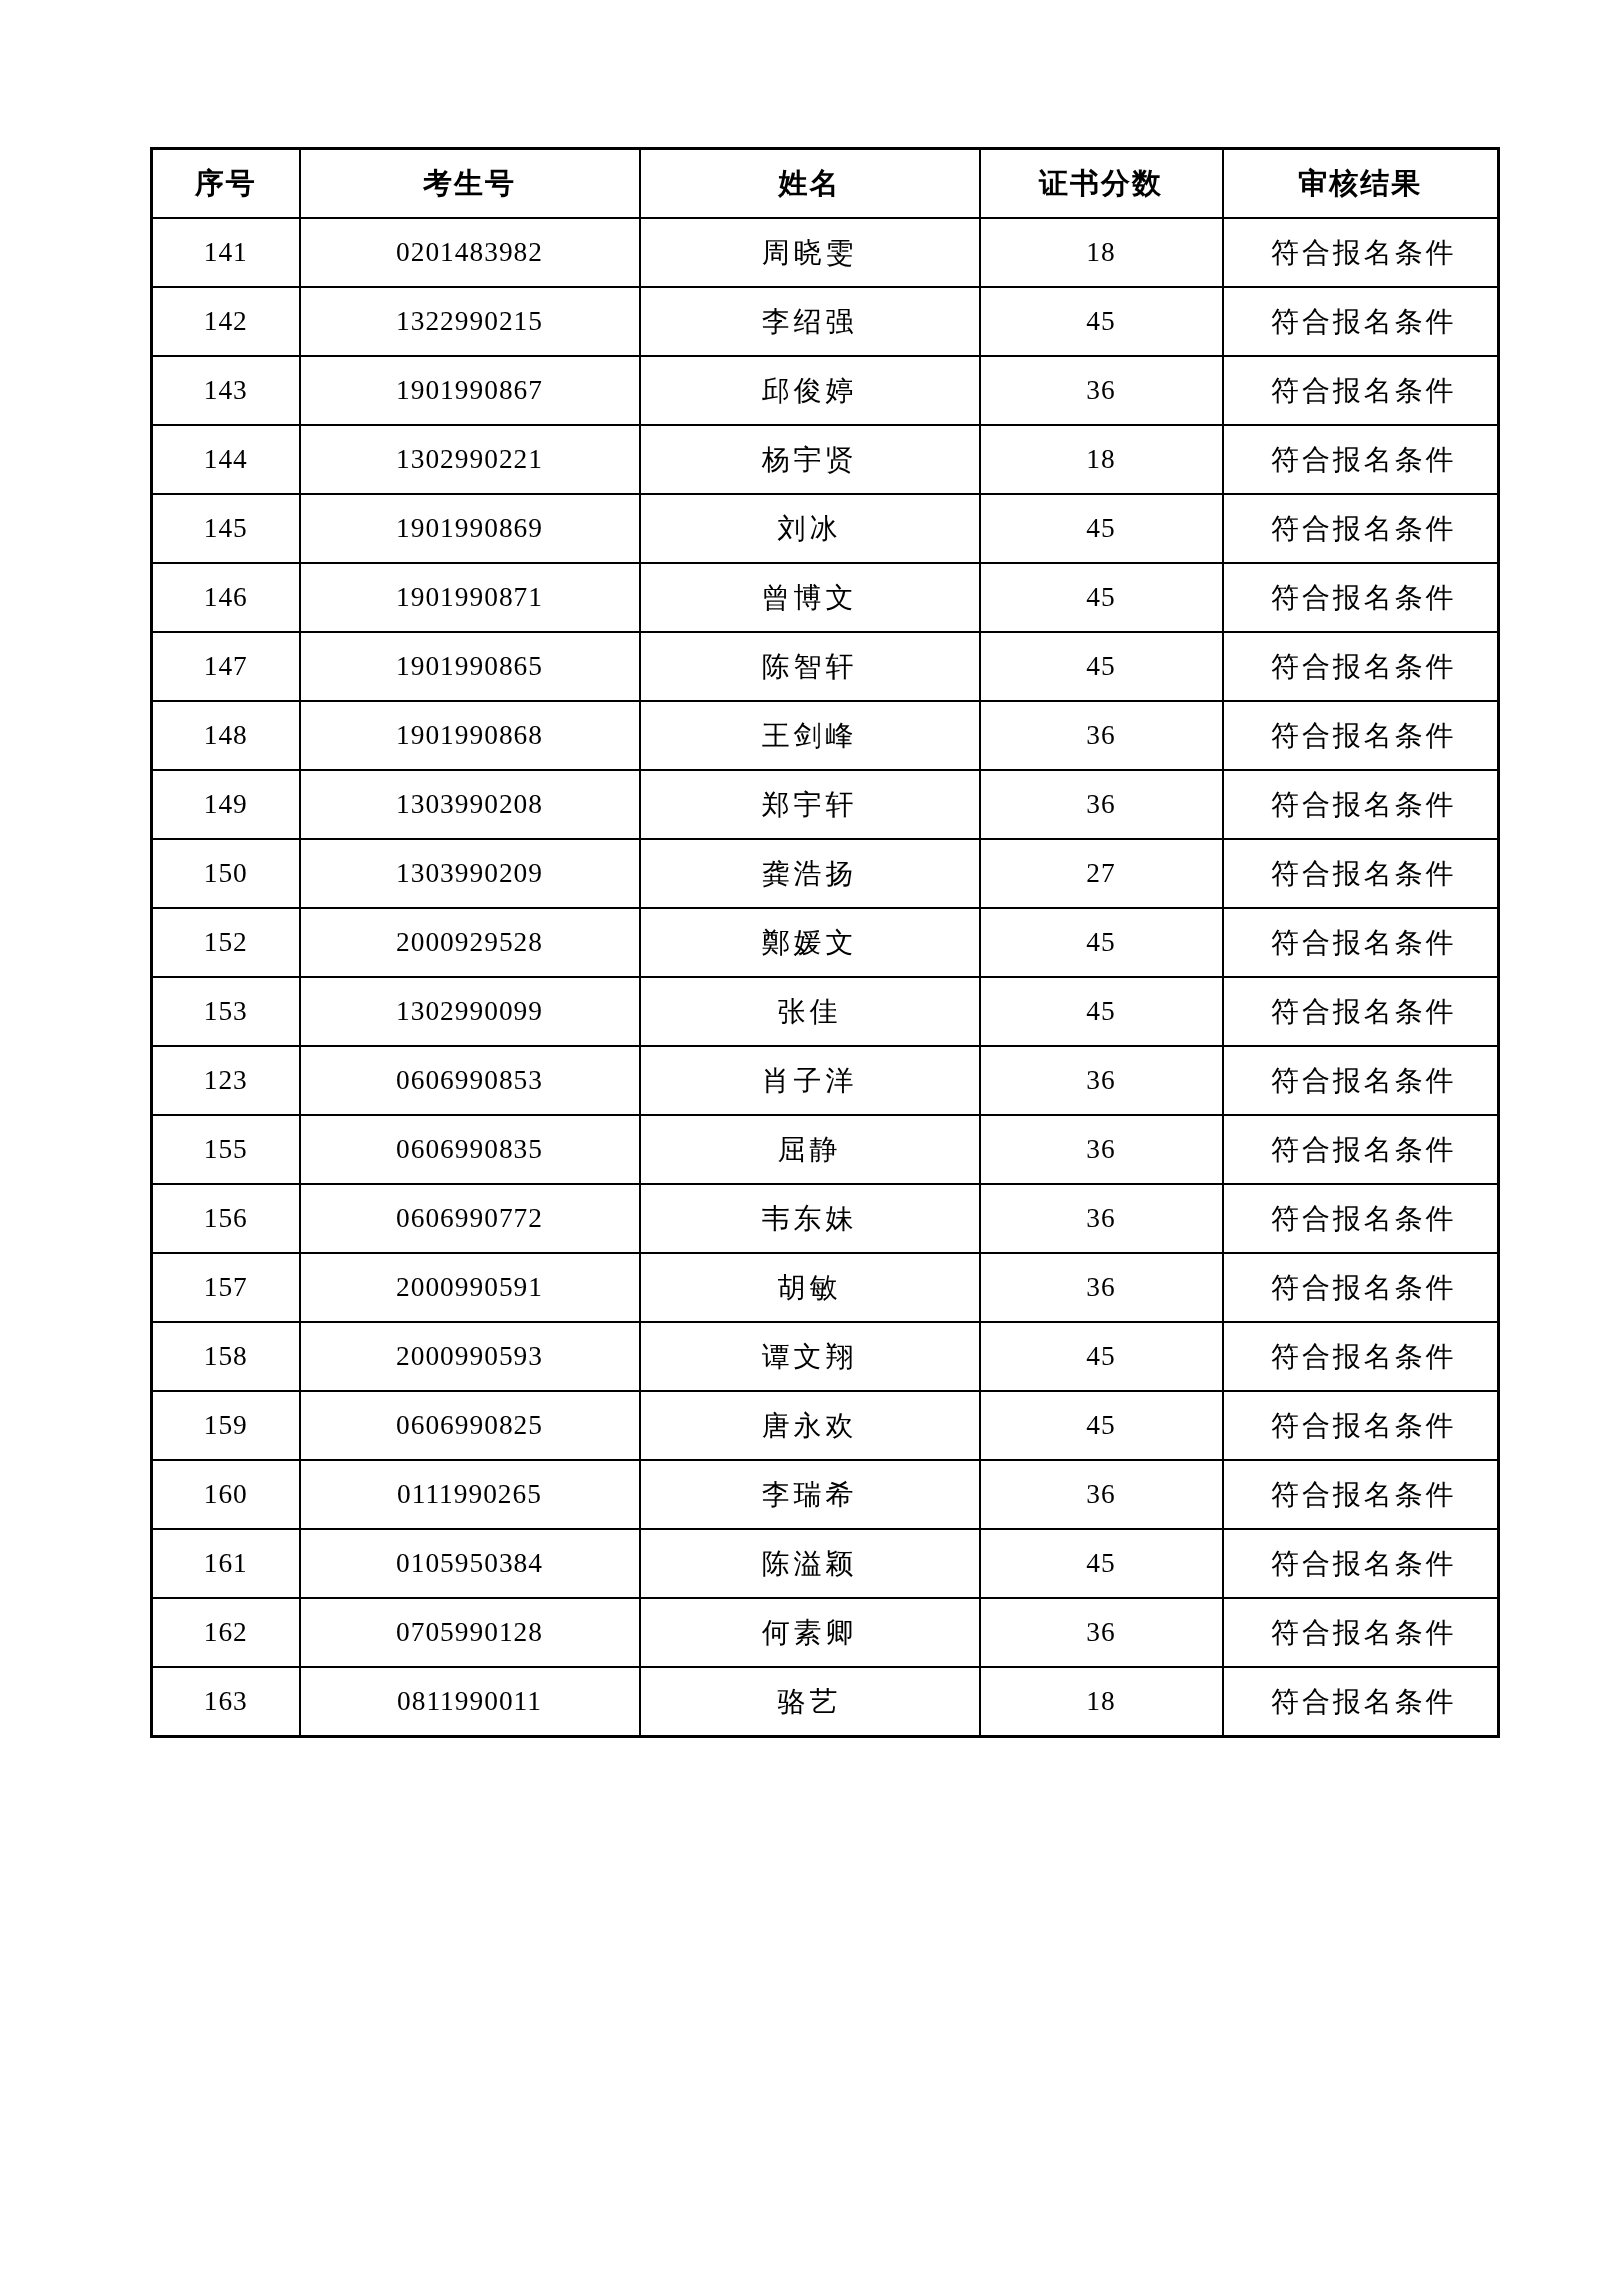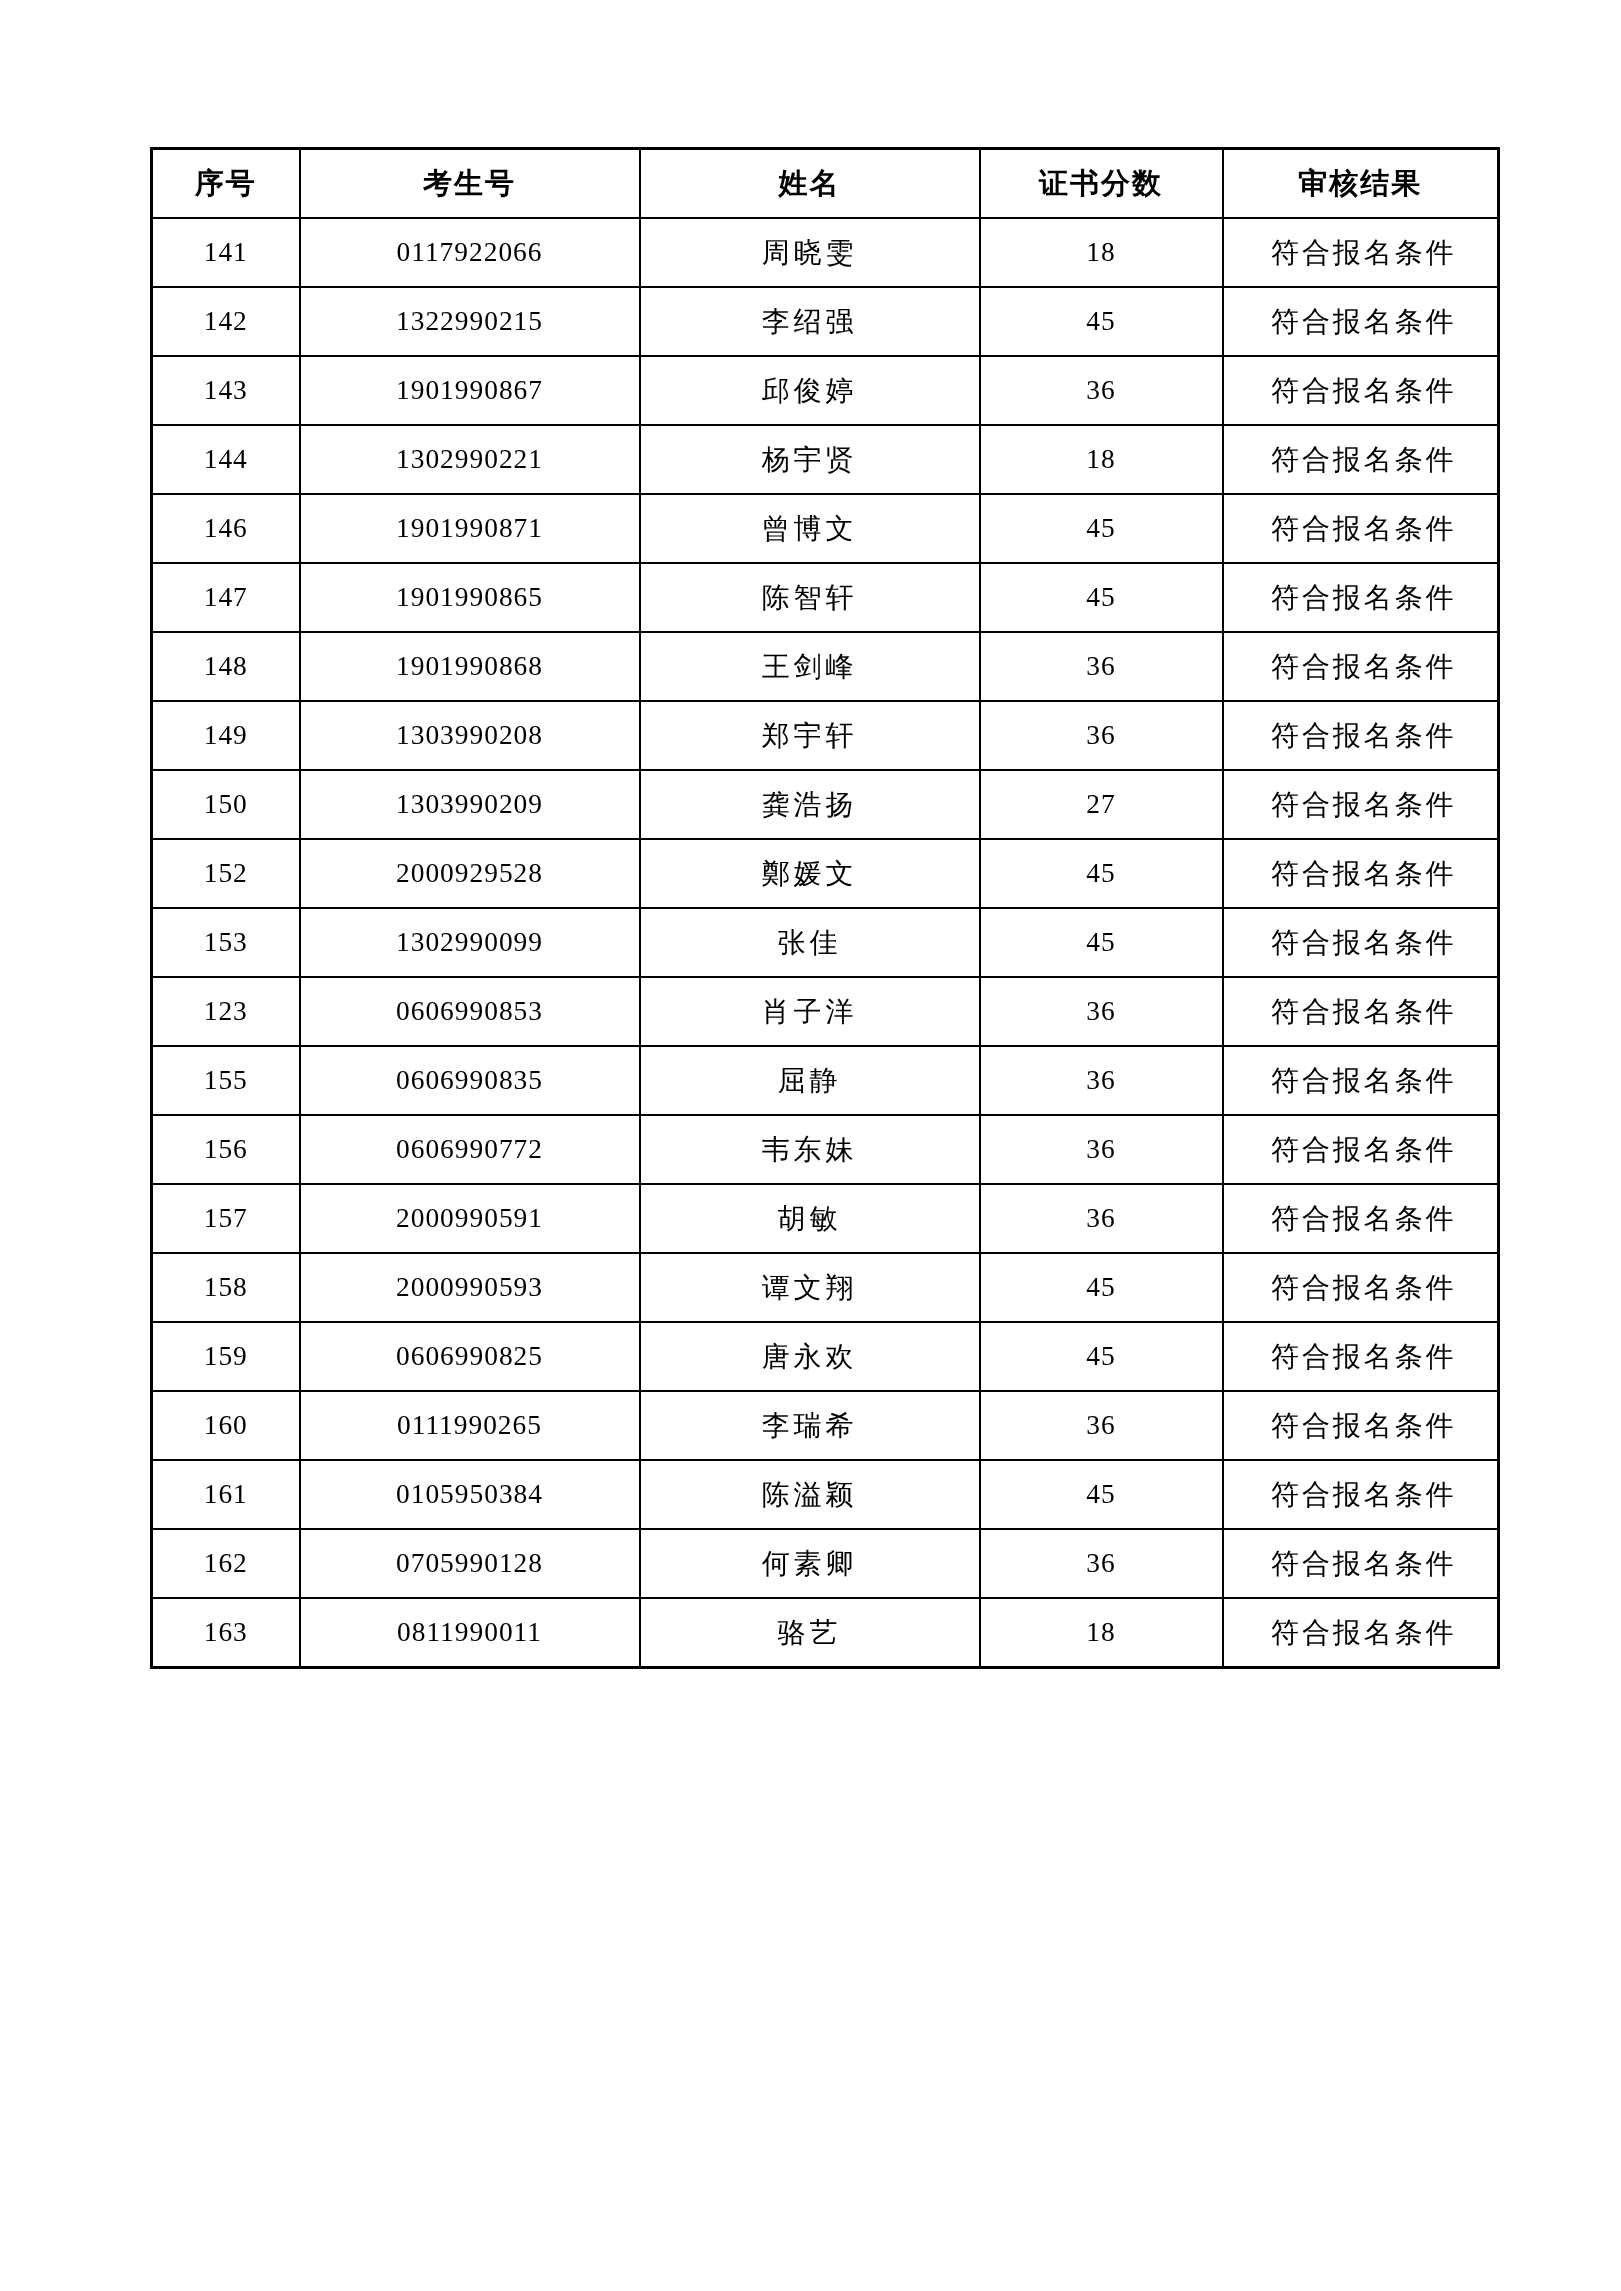--- a/index.html
+++ b/index.html
@@ -75,21 +75,21 @@
         <th>序号</th>
         <th>考生号</th>
         <th>姓名</th>
         <th>证书分数</th>
         <th>审核结果</th>
       </tr>
     </thead>
     <tbody id="table-body">
         <tr>
           <td class="num">141</td>
-          <td class="num">0117922066</td>
+          <td class="num">0201483982</td>
           <td class="name">周晓雯</td>
           <td class="num">18</td>
           <td class="result">符合报名条件</td>
         </tr>
         <tr>
           <td class="num">142</td>
           <td class="num">1322990215</td>
           <td class="name">李绍强</td>
           <td class="num">45</td>
           <td class="result">符合报名条件</td>
@@ -99,20 +99,27 @@
           <td class="num">1901990867</td>
           <td class="name">邱俊婷</td>
           <td class="num">36</td>
           <td class="result">符合报名条件</td>
         </tr>
         <tr>
           <td class="num">144</td>
           <td class="num">1302990221</td>
           <td class="name">杨宇贤</td>
           <td class="num">18</td>
+          <td class="result">符合报名条件</td>
+        </tr>
+        <tr>
+          <td class="num">145</td>
+          <td class="num">1901990869</td>
+          <td class="name">刘冰</td>
+          <td class="num">45</td>
           <td class="result">符合报名条件</td>
         </tr>
         <tr>
           <td class="num">146</td>
           <td class="num">1901990871</td>
           <td class="name">曾博文</td>
           <td class="num">45</td>
           <td class="result">符合报名条件</td>
         </tr>
         <tr>

